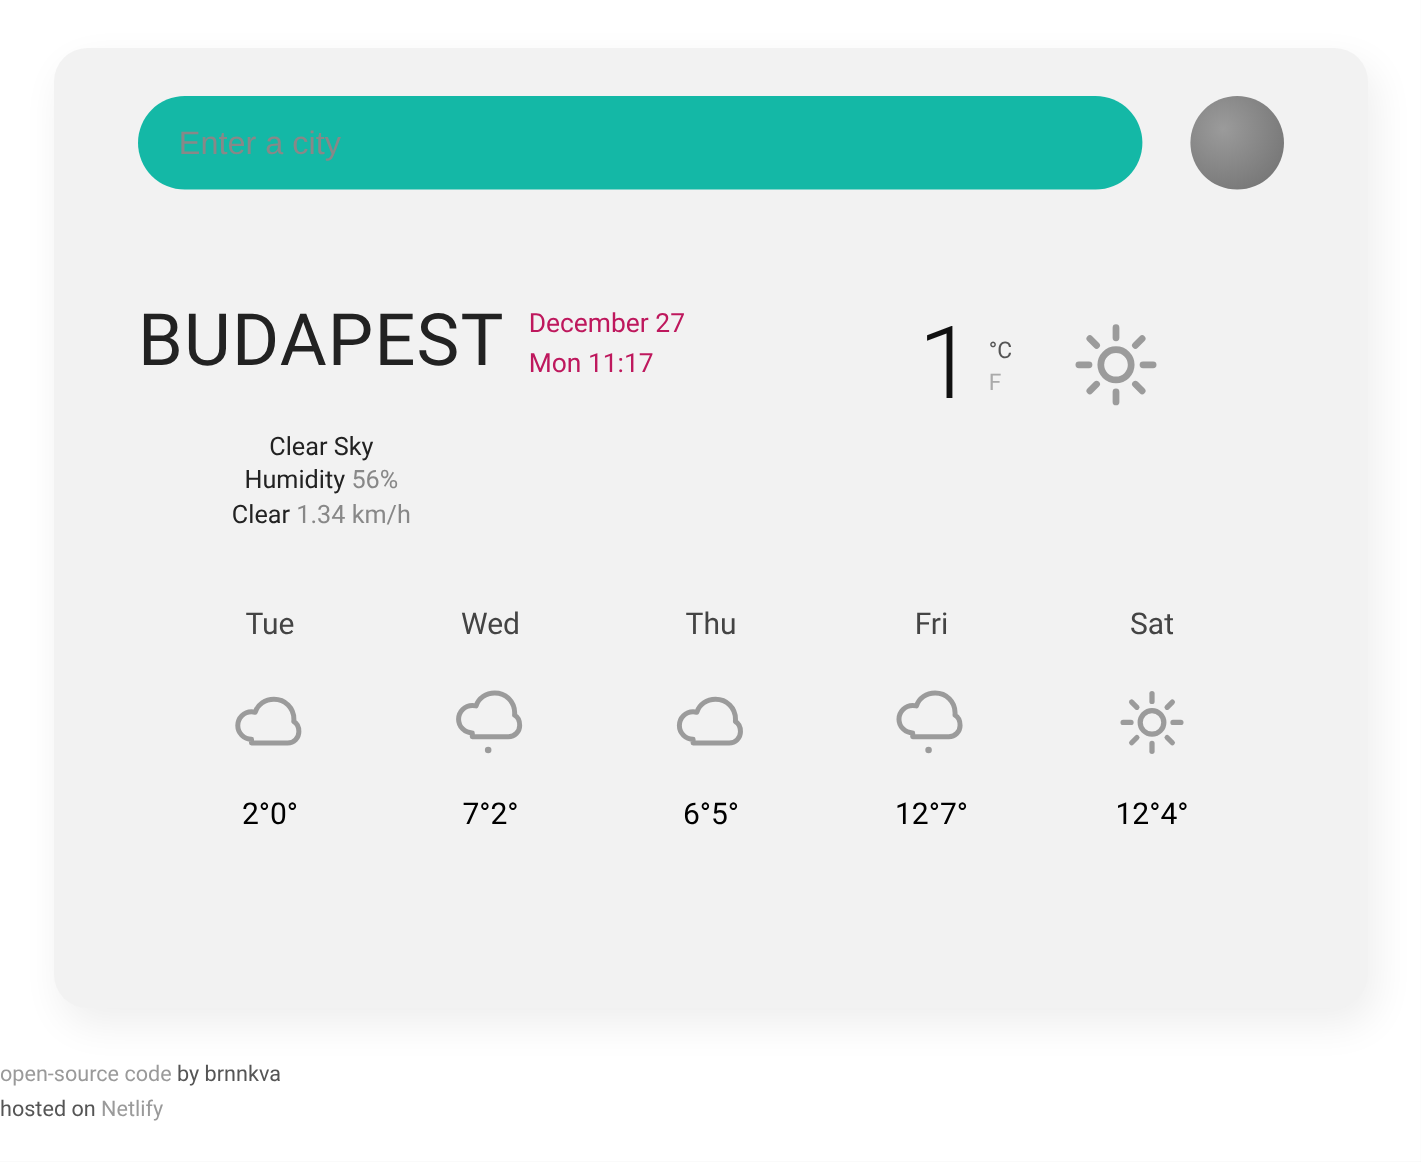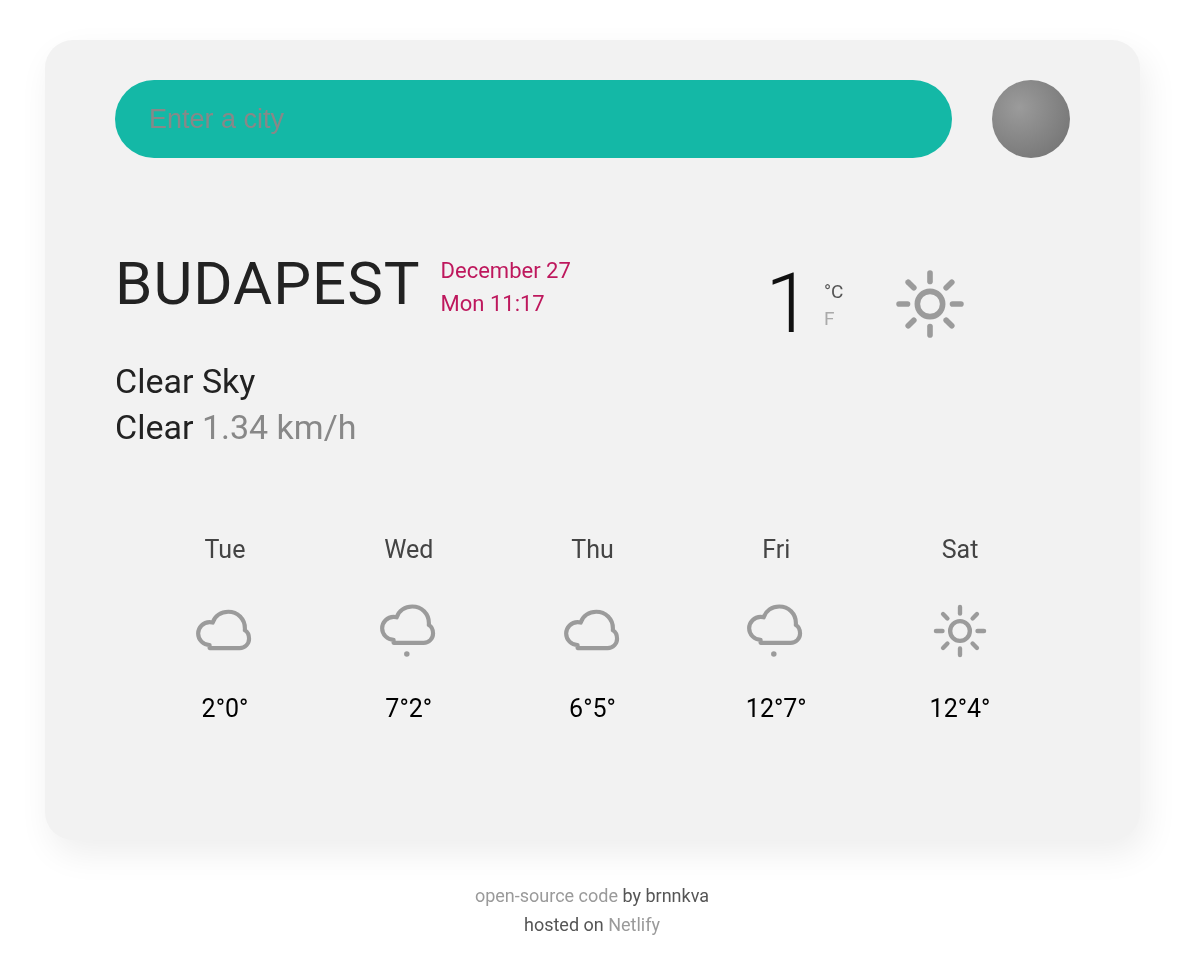--- a/index.html
+++ b/index.html
@@ -94,31 +94,32 @@
   .unit-c { color: #555; }
   .unit-f { color: #aaa; }
   .big-icon {
     width: 90px;
     height: 90px;
     margin-left: 30px;
     opacity: 0.55;
   }
 
   .cond-block {
-    font-size: 34px;
+    font-size: 21px;
     line-height: 1.35;
     color: #222;
+    text-align: center;
   }
   .cond-label { color: #222; }
   .cond-val { color: #888; }
 
   .forecast-row {
     display: flex;
     justify-content: space-between;
-    margin-top: 84px;
+    margin-top: 62px;
     padding: 0 30px;
   }
   .fday {
     display: flex;
     flex-direction: column;
     align-items: center;
     width: 160px;
   }
   .fday-name {
     font-size: 25px;
@@ -134,21 +135,20 @@
   .fday-temps {
     font-size: 25px;
     color: #000000;
   }
 
   .footer {
     position: absolute;
     top: 882px;
     left: 0;
     width: 1184px;
-    text-align: center;
     font-size: 18px;
     color: #555;
     line-height: 1.6;
   }
   .footer .muted { color: #9a9a9a; }
 </style>
 </head>
 <body>
 
 <svg width="0" height="0" style="position:absolute">
@@ -197,20 +197,24 @@
         <span class="unit-f">F</span>
       </span>
       <svg class="big-icon">
           <use href="#ico-clear-day"></use>
         </svg>
     </div>
 
     <div class="cond-block">
       <div>Clear Sky</div>
       <div>
+        <span class="cond-label">Humidity</span>
+        <span class="cond-val">56%</span>
+      </div>
+      <div>
         <span class="cond-label">Clear</span>
         <span class="cond-val">1.34 km/h</span>
       </div>
     </div>
   </div>
 
   <div class="forecast-row">
     <div class="fday">
       <div class="fday-name">Tue</div>
       <svg class="fday-icon">

